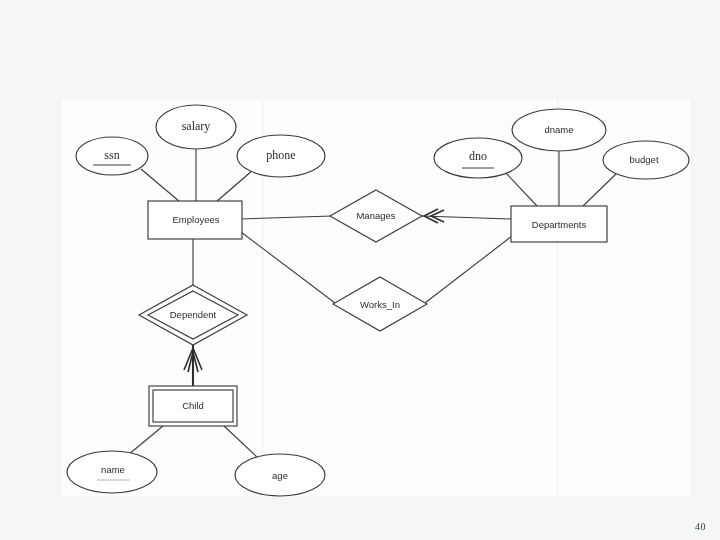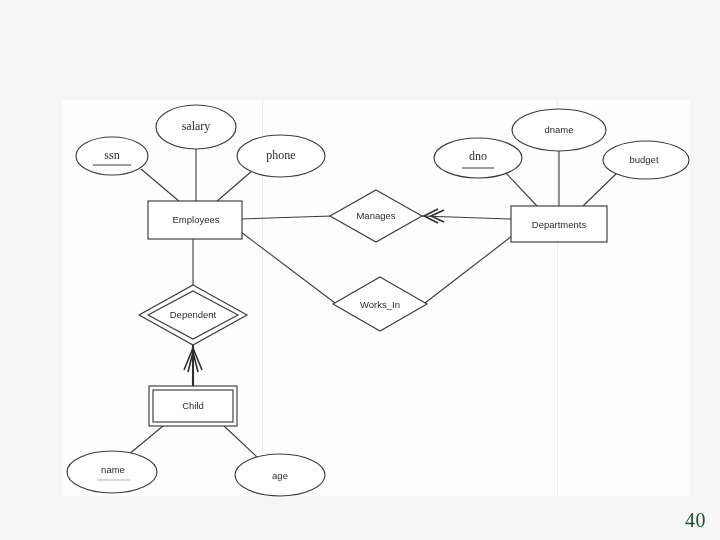--- a/index.html
+++ b/index.html
@@ -51,21 +51,21 @@
     top: 0;
     width: 720px;
     height: 540px;
   }
 
   #page-number {
     position: absolute;
     right: 14px;
     bottom: 8px;
     font-family: "Liberation Serif", serif;
-    font-size: 20px;
+    font-size: 10px;
     color: #1f4d2b;
     letter-spacing: 0.5px;
   }
 
   
   .er-shape {
     fill: #ffffff;
     stroke: #3b3b3b;
     stroke-width: 1.15;
   }

